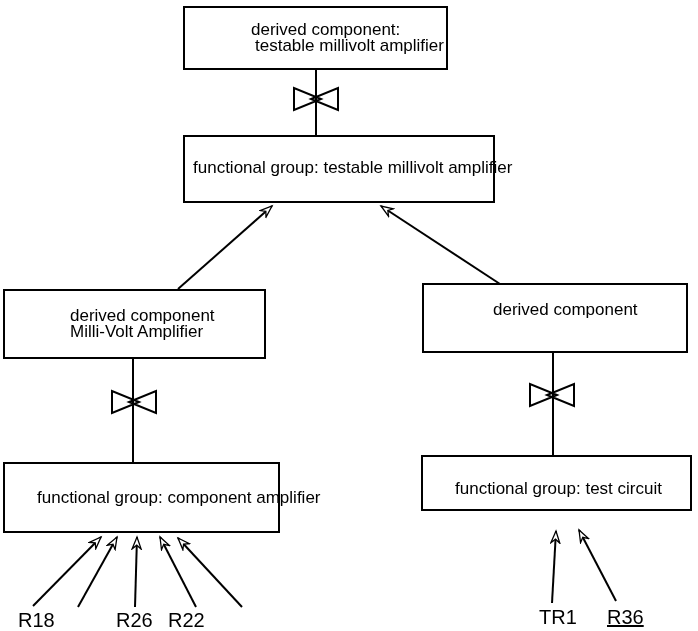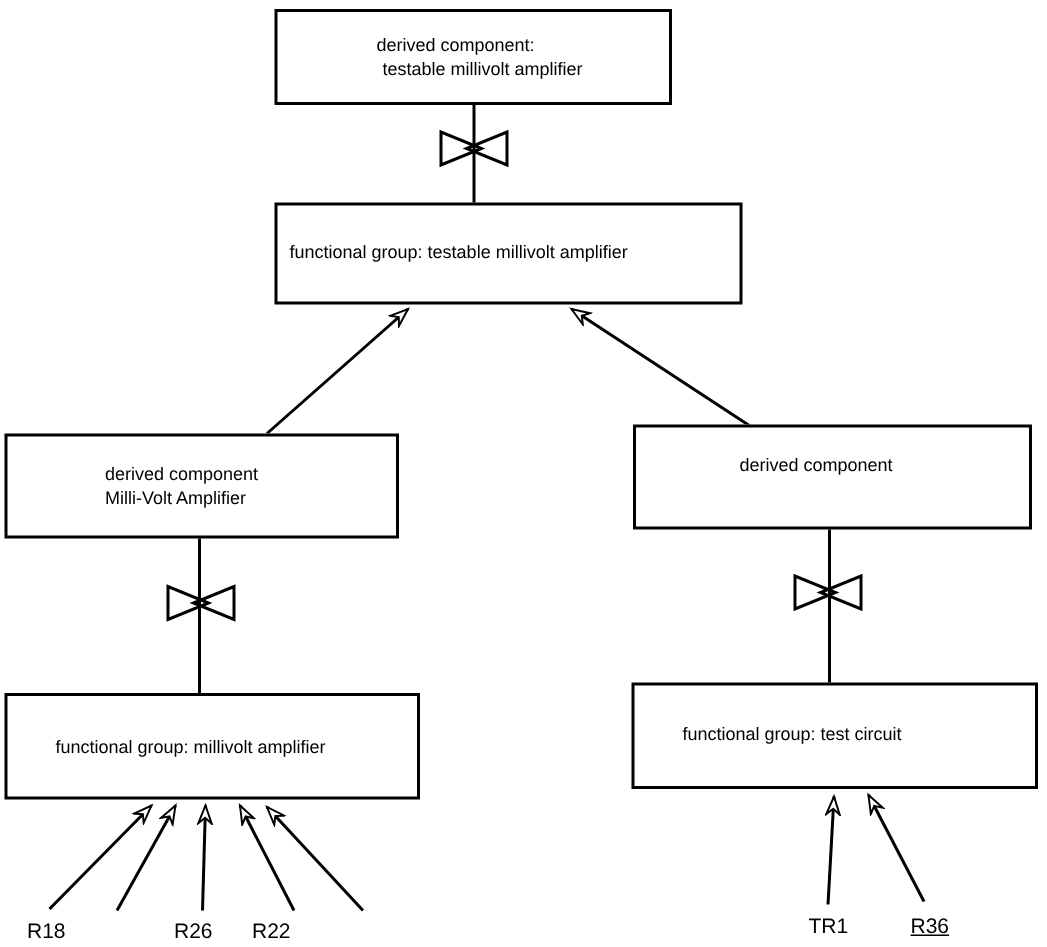--- a/index.html
+++ b/index.html
@@ -21,37 +21,37 @@
     left: 0;
     top: 0;
     z-index: 0;
   }
   .node {
     position: absolute;
     box-sizing: border-box;
     border: 2px solid #000000;
     background: #ffffff;
     z-index: 1;
-    font-size: 12px;
+    font-size: 17px;
     line-height: 16px;
     white-space: nowrap;
   }
   .node .l2-indent { padding-left: 4px; }
 
   .box-derived-testable { left: 183px; top: 6px;  width: 265px; height: 64px; padding: 14px 0 0 66px; }
   .box-fg-testable      { left: 183px; top: 135px; width: 312px; height: 68px; padding: 23px 0 0 8px; }
   .box-derived-mva      { left: 3px;   top: 289px; width: 263px; height: 70px; padding: 17px 0 0 65px; }
   .box-derived-tc       { left: 422px; top: 283px; width: 266px; height: 70px; padding: 17px 0 0 69px; }
   .box-fg-mva           { left: 3px;   top: 462px; width: 277px; height: 71px; padding: 26px 0 0 32px; }
-  .box-fg-tc            { left: 421px; top: 455px; width: 271px; height: 71px; padding: 24px 0 0 32px; }
+  .box-fg-tc            { left: 421px; top: 455px; width: 271px; height: 56px; padding: 24px 0 0 32px; }
 
   .part-label {
     position: absolute;
     z-index: 1;
-    font-size: 14px;
+    font-size: 20px;
     line-height: 16px;
     white-space: nowrap;
   }
   .lbl-r18 { left: 18px;  top: 612px; }
   .lbl-r30 { left: 63px;  top: 647px; margin-top: 39px; }
   .lbl-r26 { left: 116px; top: 612px; }
   .lbl-r22 { left: 168px; top: 612px; }
   .lbl-ic1 { left: 212px; top: 636px; }
   .lbl-tr1 { left: 539px; top: 609px; }
   .lbl-r36 { left: 607px; top: 609px; text-decoration: underline; }
@@ -106,21 +106,21 @@
   <div class="node box-derived-mva">
     <div>derived component</div>
     <div>Milli-Volt Amplifier</div>
   </div>
 
   <div class="node box-derived-tc">
     <div>derived component</div>
   </div>
 
   <div class="node box-fg-mva">
-    <div>functional group: millivolt amplifier</div>
+    <div>functional group: component amplifier</div>
   </div>
 
   <div class="node box-fg-tc">
     <div>functional group: test circuit</div>
   </div>
 
   <span class="part-label lbl-r18">R18</span>
   <span class="part-label lbl-r30">R30</span>
   <span class="part-label lbl-r26">R26</span>
   <span class="part-label lbl-r22">R22</span>

